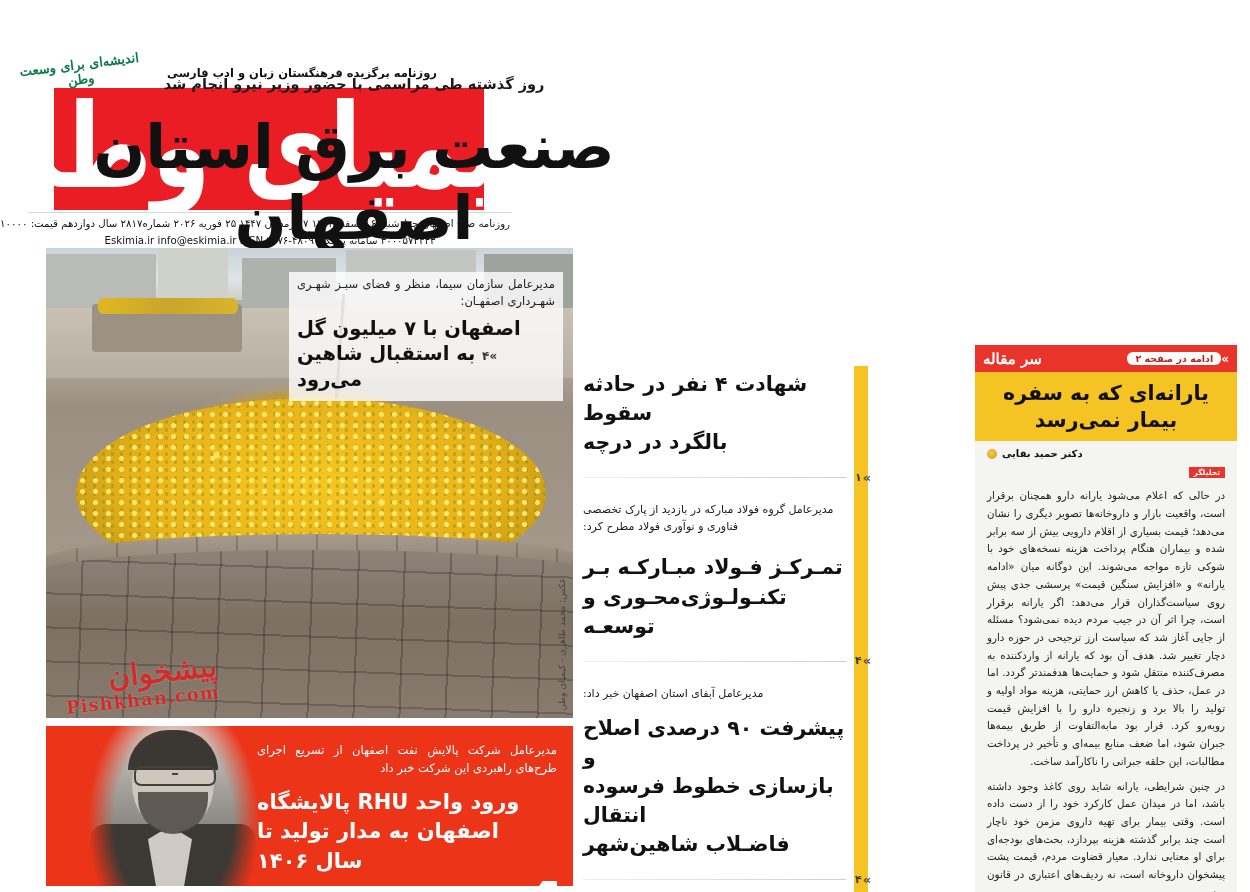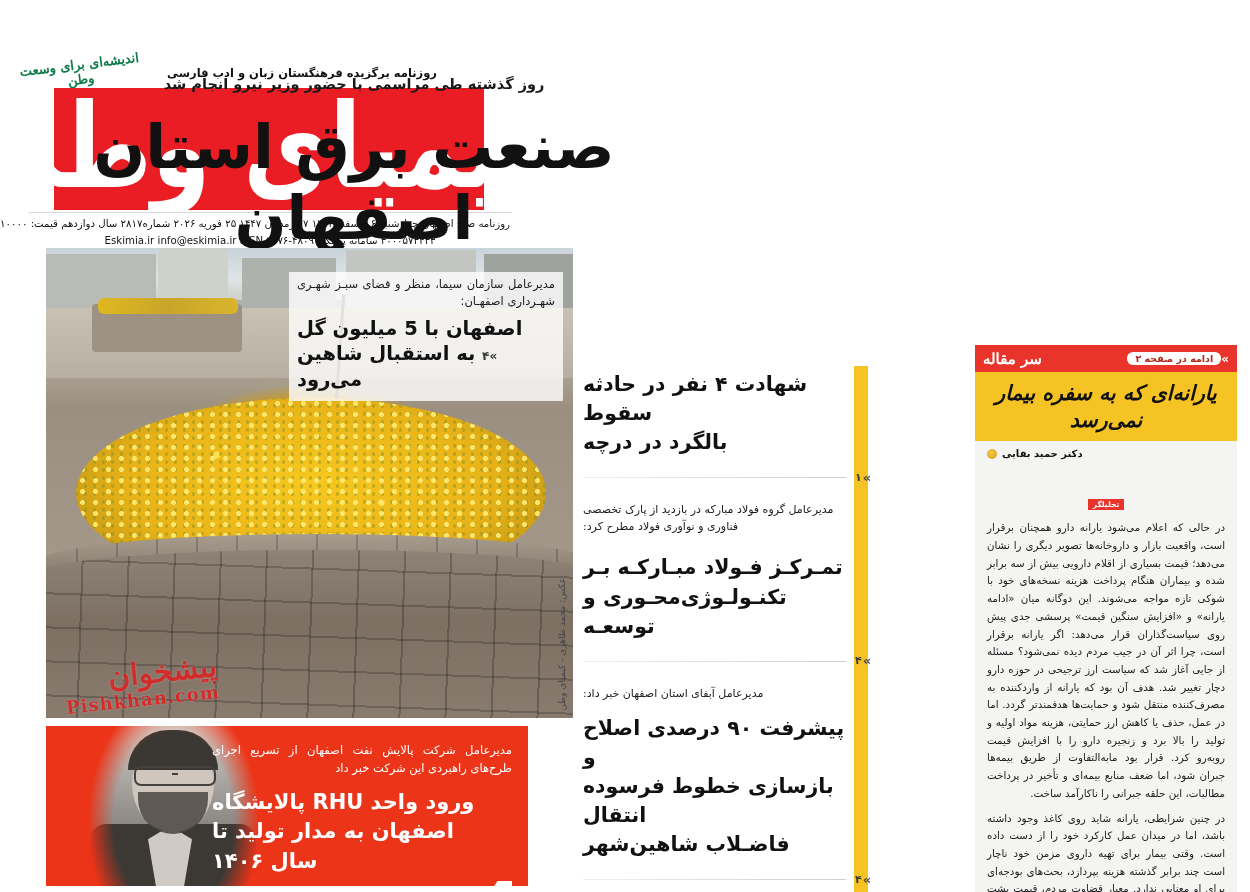--- a/index.html
+++ b/index.html
@@ -148,21 +148,21 @@
   .photo-caption .kick{
     font-size:11.5px;line-height:1.5;color:#1a1a1a;text-align:justify;direction:rtl;
   }
   .photo-caption .hl{
     margin-top:5px;font-size:19.5px;font-weight:bold;line-height:1.32;color:#111;text-align:left;
   }
   .cap-mark{font-size:12px;color:#333;font-weight:bold;margin-right:4px;}
 
   
   .redbox{
-    position:absolute;left:46px;top:726px;width:482px;height:160px;
+    position:absolute;left:46px;top:726px;width:527px;height:160px;
     background:#ec3418;overflow:hidden;
   }
   .redbox .portrait{
     position:absolute;left:30px;top:0;width:195px;height:160px;
     background:linear-gradient(180deg,#d7d3cd 0%,#b9b5b0 20%,#8d8a86 60%,#6f6c68 100%);
     -webkit-mask-image:radial-gradient(ellipse 100px 150px at 50% 60%, #000 60%, transparent 86%);
             mask-image:radial-gradient(ellipse 100px 150px at 50% 60%, #000 60%, transparent 86%);
   }
   .redbox .p-head{position:absolute;left:56px;top:10px;width:82px;height:96px;border-radius:42px/50px;background:#cfc7bd;}
   .redbox .p-hair{position:absolute;left:52px;top:4px;width:90px;height:40px;border-radius:46px 46px 0 0;background:#3b3733;}
@@ -233,34 +233,34 @@
   }
   .ed-cont{
     background:#fff;border-radius:6px;padding:1px 8px;font-size:9.5px;color:#b3261c;
     font-weight:bold;white-space:nowrap;margin-left:6px;
   }
   .ed-contmark{
     color:#fff;font-size:12px;font-weight:bold;
   }
   .ed-title{
     background:#f6c324;padding:8px 10px;text-align:center;
-    font-size:20.5px;font-weight:bold;color:#111;line-height:1.3;font-style:italic;
+    font-size:20.5px;font-weight:bold;color:#111;line-height:1.3;
   }
   .ed-author{
     display:flex;align-items:center;justify-content:flex-end;gap:5px;
     padding:7px 12px 1px 12px;
   }
   .ed-author .dot{
     width:10px;height:10px;border-radius:50%;
     background:radial-gradient(circle at 40% 40%,#f7c94a,#d49a13);
     flex:0 0 auto;
   }
   .ed-author .nm{font-size:10px;font-weight:bold;color:#111;}
   .ed-role{
-    text-align:center;padding:0 12px 0 12px;margin-top:32px;
+    text-align:right;padding:0 12px 0 12px;
   }
   .ed-role span{
     display:inline-block;background:#e8342a;color:#fff;font-size:7.5px;
     padding:1px 5px;font-weight:bold;
   }
   .ed-body{
     padding:8px 12px 10px 12px;
     font-size:10.3px;line-height:1.72;color:#1b1b1b;text-align:justify;
     direction:rtl;
   }
@@ -312,21 +312,21 @@
 
     <div class="photo-watermark">
       <span>پیشخوان</span>
       <span class="dom">Pishkhan.com</span>
     </div>
     <div class="photo-credit">عکس: محمد طاهری - کیمیای وطن</div>
 
     <div class="photo-caption">
       <div class="kick">مدیرعامل سازمان سیما، منظر و فضای سبـز شهـری شهـرداری اصفهـان:</div>
       <div class="hl">
-        <div>اصفهان با 5 میلیون گل</div>
+        <div>اصفهان با ۷ میلیون گل</div>
         <div>
           <span class="cap-mark">»<span>۴</span></span>
           <span>به استقبال شاهین می‌رود</span>
         </div>
       </div>
     </div>
   </div>
 
   <div class="redbox">
     <div class="portrait">

